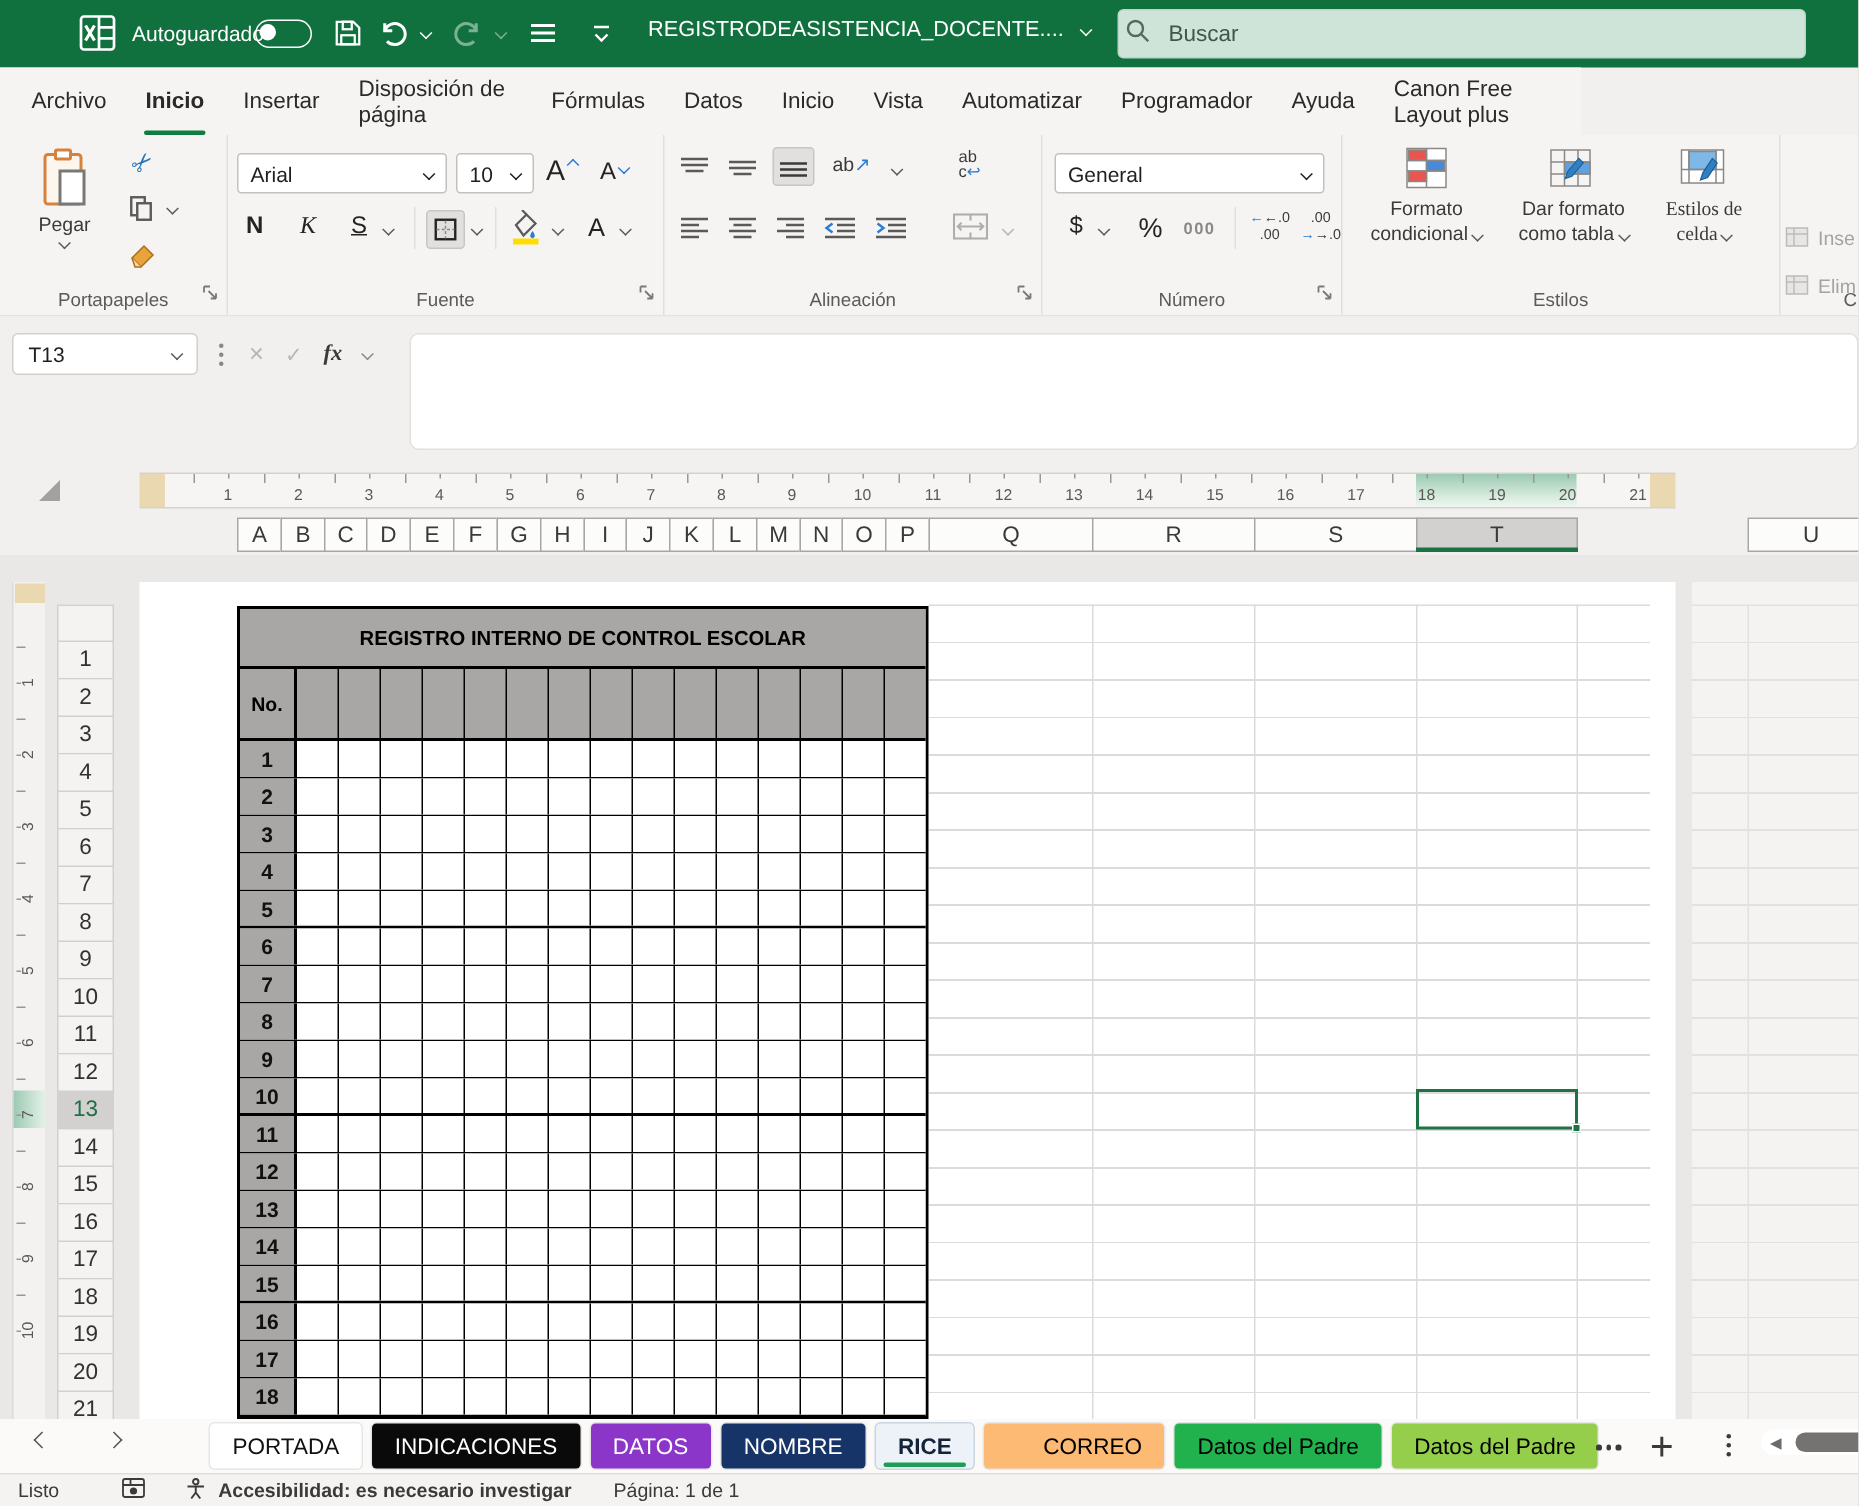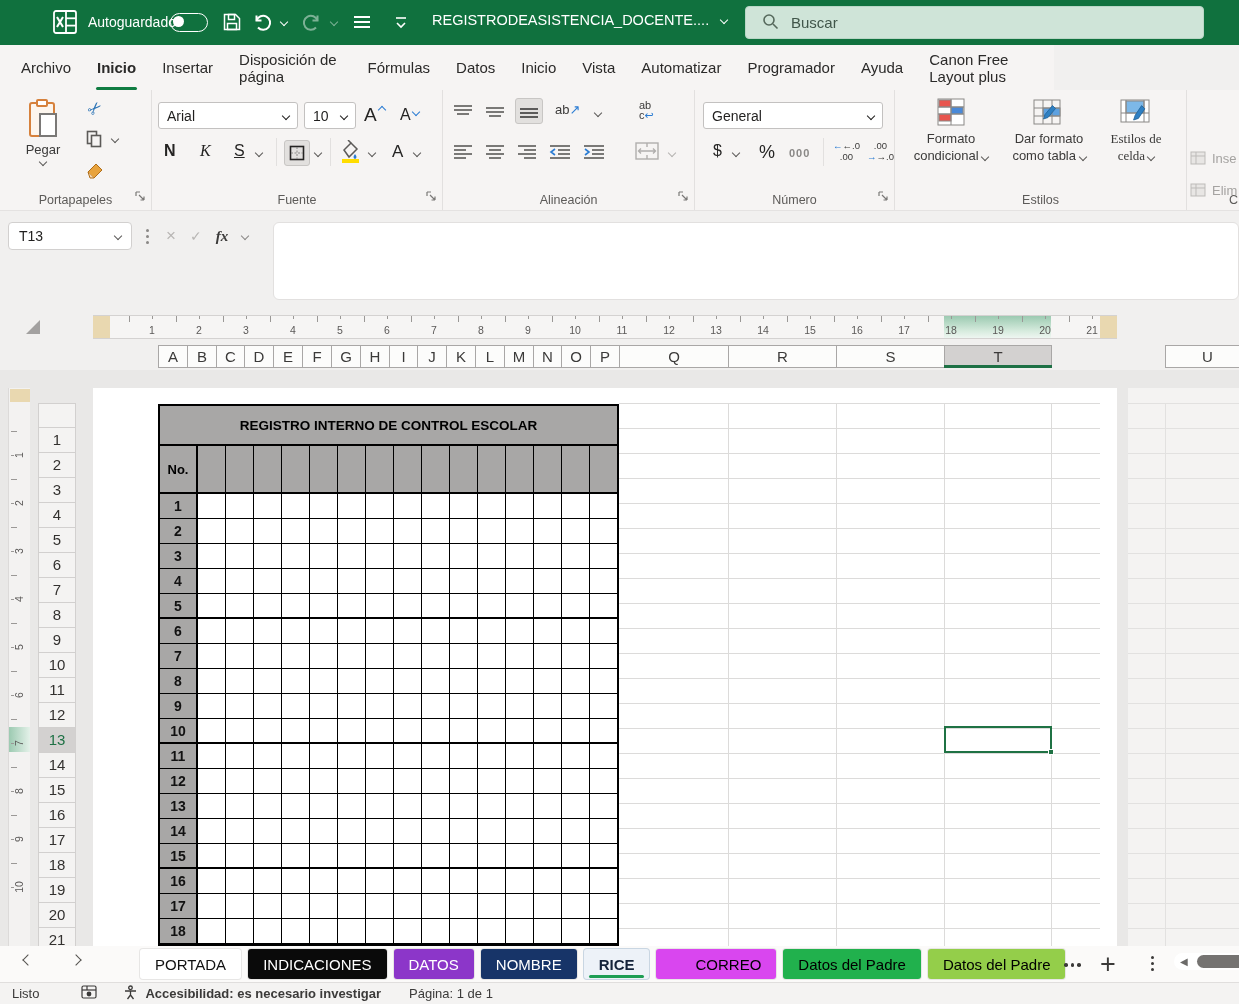--- a/index.html
+++ b/index.html
@@ -10,21 +10,21 @@
   .titlebar { position:absolute; left:0; top:0; width:1239px; height:45px; background:#10713E; color:#fff; }
   .titlebar > * { position:absolute; }
   .tb-logo { left:52px; top:9px; }
   .tb-autosave { left:88px; top:14px; font-size:14px; }
   .tb-toggle { left:170px; top:13px; width:38px; height:19px; border:1.6px solid #fff; border-radius:10px; }
   .tb-toggle .knob { position:absolute; left:2px; top:2px; width:11px; height:11px; border-radius:50%; background:#fff; }
   .tb-ic { color:#fff; }
   .chv { display:inline-block; width:6px; height:6px; border-right:1.5px solid currentColor; border-bottom:1.5px solid currentColor; transform:rotate(45deg); }
   .chv.left { transform:rotate(135deg); } .chv.right{ transform:rotate(-45deg); } .chv.up{ transform:rotate(225deg); }
   .tb-title-wrap { left:432px; top:12px; display:flex; align-items:center; gap:12px; font-size:14.5px; }
-  .tb-search { left:745px; top:6px; width:459px; height:33px; background:#cfe4d8; border:1px solid #b9d6c6; border-radius:4px; display:flex; align-items:center; padding-left:16px; gap:12px; }
+  .tb-search { left:745px; top:6px; width:459px; height:33px; background:#cfe4d8; border:1px solid #b9d6c6; border-radius:4px; display:flex; align-items:center; padding-left:4px; gap:12px; }
   .tb-search span { color:#41564a; font-size:15px; }
 
   
   .rtabs { position:absolute; left:0; top:45px; width:1054px; height:45px; background:#f6f4f3; display:flex; align-items:stretch; padding-left:8px; }
   .rtab { position:relative; padding:0 13px; display:flex; align-items:center; font-size:15px; color:#2b2a29; cursor:default; }
   .rtab.active { font-weight:bold; }
   .rtab.active::after { content:""; position:absolute; left:12px; right:12px; bottom:0; height:3px; border-radius:2px; background:#107C41; }
 
   
   .ribbon { position:absolute; left:0; top:90px; width:1239px; height:121px; background:#f6f4f3; border-bottom:1px solid #e4e2e1; }
@@ -1076,21 +1076,21 @@
 
   <div class="stabs">
     <span class="snav chv left" style="left:24px; width:8px; height:8px; color:#54524f;"></span>
     <span class="snav chv right" style="left:72px; width:8px; height:8px; color:#54524f;"></span>
     <div class="stablist" id="stablist">
         <div class="stab" style="background: rgb(255, 255, 255); color: rgb(17, 17, 17);">PORTADA</div>
         <div class="stab" style="background: rgb(10, 10, 10); color: rgb(255, 255, 255);">INDICACIONES</div>
         <div class="stab" style="background: rgb(140, 54, 201); color: rgb(255, 255, 255);">DATOS</div>
         <div class="stab" style="background: rgb(23, 52, 104); color: rgb(255, 255, 255);">NOMBRE</div>
         <div class="stab active" style="background: rgb(237, 242, 248); color: rgb(20, 35, 58);">RICE</div>
-        <div class="stab" style="background: #d946ef; color: rgb(0, 0, 0); padding-left: 39px;">CORREO</div>
+        <div class="stab" style="background: #fdba74; color: rgb(0, 0, 0); padding-left: 39px;">CORREO</div>
         <div class="stab" style="background: rgb(33, 177, 77); color: rgb(0, 0, 0);">Datos del Padre</div>
         <div class="stab" style="background: rgb(148, 206, 74); color: rgb(0, 0, 0);">Datos del Padre</div>
       </div>
     <div class="smore" style="left:1064px;">
         <i></i>
         <i></i>
         <i></i>
       </div>
     <div class="splus">+</div>
     <div class="svdots">

